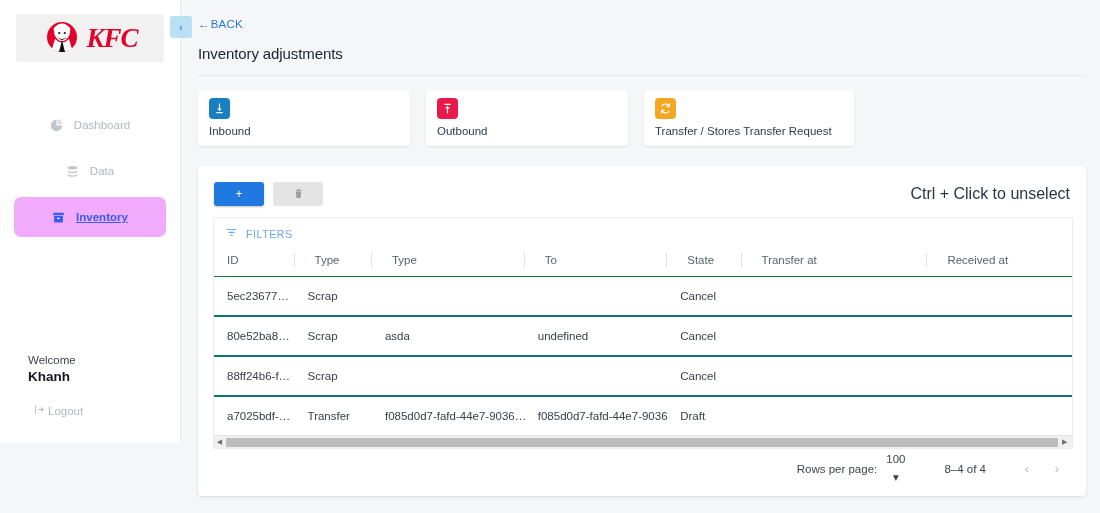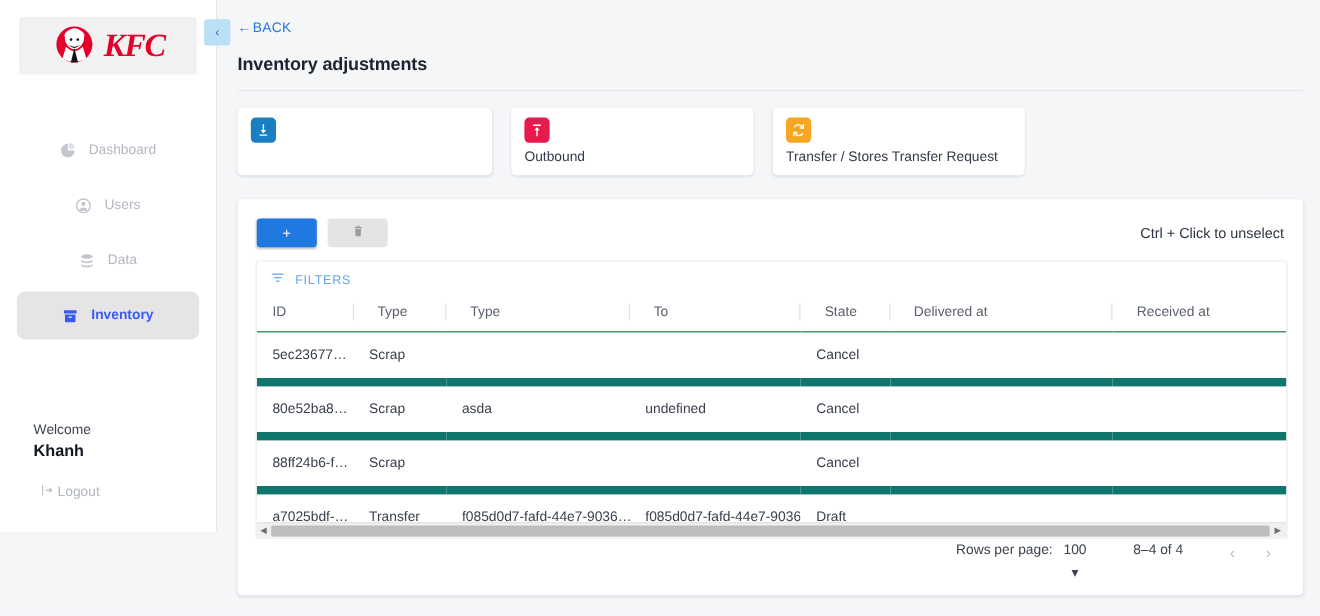--- a/index.html
+++ b/index.html
@@ -30,21 +30,21 @@
     font-size: 27px; color: #e4002b; letter-spacing: -1px;
     line-height: 1;
   }
   .nav { margin-top: 26px; padding: 0 14px; display: flex; flex-direction: column; gap: 6px; }
   .nav-item {
     display: flex; align-items: center; gap: 11px;
     height: 40px; padding: 0 14px; border-radius: 7px;
     font-size: 11.5px; color: #b3b7bf; cursor: pointer; justify-content: center;
   }
   .nav-item .nav-ico { width: 13px; height: 13px; display: flex; align-items: center; justify-content: center; }
-  .nav-item.active { background: #e5e5e5; color: #3a5bef; font-weight: bold; }
+  .nav-item.active { background: #f0abfc; color: #3a5bef; font-weight: bold; text-decoration: underline; }
   .nav-item.active .nav-ico svg { fill: #3a5bef; }
   .nav-ico svg { fill: #c2c6cd; }
   .side-bottom { margin-top: auto; padding: 0 0 26px 28px; }
   .welcome { font-size: 11.5px; color: #3d4350; margin-bottom: 3px; }
   .uname { font-size: 13.5px; color: #111820; font-weight: bold; }
   .logout {
     margin-top: 20px; margin-left: 6px; font-size: 11.5px; color: #b3b7bf;
     display: flex; align-items: center; gap: 3px; cursor: pointer;
   }
   .collapse-btn {
@@ -55,21 +55,21 @@
   }
 
   
   .main { flex: 1; height: 513px; background: #f4f6f8; overflow: hidden; position: relative; }
   .topbar { padding: 14px 0 0 17px; }
   .back-link {
     font-size: 11.5px; color: #2979d6; letter-spacing: .2px;
     display: inline-flex; align-items: center; gap: 1px; cursor: pointer;
   }
   .page-title {
-    margin: 13px 0 0 17px; font-size: 15px; font-weight: bold; color: #1b2330;
+    margin: 13px 0 0 17px; font-size: 15px; font-weight: normal; color: #1b2330;
     letter-spacing: -.1px;
   }
   .title-rule { margin: 13px 14px 0 17px; border-bottom: 1px solid #e6e8ec; }
 
   
   .cards { display: flex; gap: 16px; padding: 14px 0 0 17px; }
   .card {
     background: #fff; border-radius: 4px; height: 56px;
     box-shadow: 0 1px 2px rgba(20,30,60,.10);
     padding: 8px 12px 0 11px; cursor: pointer; position: relative;
@@ -96,21 +96,21 @@
   .btn-add {
     width: 50px; height: 24px; background: #1f79e0; border-radius: 3px;
     color: #fff; font-size: 12px; display: flex; align-items: center;
     justify-content: center; box-shadow: 0 1px 2px rgba(0,0,0,.25); cursor: pointer;
   }
   .btn-del {
     width: 50px; height: 24px; background: #e4e4e4; border-radius: 3px;
     color: #9b9b9b; font-size: 11px; display: flex; align-items: center;
     justify-content: center; margin-left: 9px; cursor: pointer;
   }
-  .hint { margin-left: auto; font-size: 12px; color: #2c3442; padding-right: 2px; }
+  .hint { margin-left: auto; font-size: 16px; color: #2c3442; padding-right: 2px; }
 
   .table-wrap {
     margin: 11px 13px 0 15px; border: 1px solid #ececec; border-radius: 2px;
     height: 232px; position: relative; overflow: hidden;
   }
   .filters-row {
     height: 26px; display: flex; align-items: center; gap: 8px;
     padding-left: 11px; padding-top: 5px;
   }
   .filters-txt { font-size: 10.5px; color: #6aa5e8; letter-spacing: .6px; }
@@ -121,37 +121,37 @@
     padding: 10px 0 10px 0; border-bottom: 1px solid #15803d;
     position: relative;
   }
   th .sep {
     position: absolute; left: -1px; top: 9px; bottom: 9px; width: 1px; background: #e2e2e2;
   }
   th span.lbl { padding-left: 20px; }
   th.first span.lbl { padding-left: 13px; }
   td {
     font-size: 11.5px; color: #39404c; padding: 13px 0 13px 13px;
-    border-bottom: 7px solid #0f766e; overflow: hidden; white-space: nowrap;
+    border-bottom: 2px solid #0f766e; overflow: hidden; white-space: nowrap;
   }
   tr.row:last-child td { border-bottom: none; }
 
   .hscroll {
     position: absolute; left: 0; right: 0; bottom: 0; height: 13px;
     background: #f0f0f0; border-top: 1px solid #e4e4e4;
     display: flex; align-items: center;
   }
   .hscroll .arrow { width: 11px; text-align: center; font-size: 7px; color: #6e6e6e; }
   .hscroll .thumb {
     height: 9px; background: #bdbdbd; border-radius: 1px; flex: 0 0 97%; margin: 0 1px;
   }
 
   .pagination {
     position: absolute; right: 14px; bottom: 12px;
-    display: flex; align-items: flex-start; gap: 0; font-size: 11.5px; color: #3c434f;
+    display: flex; align-items: center; gap: 0; font-size: 11.5px; color: #3c434f;
   }
   .pg-label { margin-right: 9px; }
   .pg-select { display: flex; align-items: center; gap: 5px; cursor: pointer; flex-direction: column; }
   .pg-range { margin-left: 39px; }
   .pg-prev, .pg-next {
     width: 30px; text-align: center; color: #b9bdc4; font-size: 13px; cursor: pointer;
   }
   .pg-prev { margin-left: 26px; }
 </style>
 </head>
@@ -187,30 +187,20 @@
       <div class="nav-item">
         <span class="nav-ico">
           <svg viewBox="0 0 16 16" width="13" height="13">
               <path d="M8 1a7 7 0 107 7H8V1z"></path>
               <path d="M9 0v6h6A6.5 6.5 0 009 0z" opacity=".55"></path>
             </svg>
         </span>
         <span>Dashboard</span>
       </div>
 
-      <div class="nav-item">
-        <span class="nav-ico">
-          <svg viewBox="0 0 16 16" width="13" height="13">
-              <circle cx="8" cy="8" r="7" fill="none" stroke="#c2c6cd" stroke-width="1.4"></circle>
-              <circle cx="8" cy="6" r="2.1"></circle>
-              <path d="M3.6 13a4.6 4.6 0 018.8 0z"></path>
-            </svg>
-        </span>
-        <span>Users</span>
-      </div>
 
       <div class="nav-item">
         <span class="nav-ico">
           <svg viewBox="0 0 16 16" width="13" height="13">
               <ellipse cx="8" cy="3.4" rx="6" ry="2.2"></ellipse>
               <path d="M2 6.2c0 1.2 2.7 2.2 6 2.2s6-1 6-2.2V8c0 1.2-2.7 2.2-6 2.2S2 9.2 2 8z"></path>
               <path d="M2 10.6c0 1.2 2.7 2.2 6 2.2s6-1 6-2.2v1.8c0 1.2-2.7 2.2-6 2.2s-6-1-6-2.2z"></path>
             </svg>
         </span>
         <span>Data</span>
@@ -260,20 +250,21 @@
 
     <section class="cards">
 
       <div class="card c1">
         <span class="card-ico" style="background:#1a7fc1">
           <svg viewBox="0 0 16 16" width="13" height="13" fill="#fff">
             <path d="M7.3 1.8h1.4v6.1h2.1L8 11.3 5.2 7.9h2.1z"></path>
             <rect x="4" y="12.3" width="8" height="1.5" rx=".4"></rect>
           </svg>
         </span>
+        <div class="card-label">Inbound</div>
       </div>
 
       <div class="card c2">
         <span class="card-ico" style="background:#e8194b">
           <svg viewBox="0 0 16 16" width="13" height="13" fill="#fff">
             <rect x="4" y="2.1" width="8" height="1.5" rx=".4"></rect>
             <path d="M7.3 14.2h1.4V8.1h2.1L8 4.7 5.2 8.1h2.1z"></path>
           </svg>
         </span>
         <div class="card-label">Outbound</div>
@@ -332,21 +323,21 @@
               <col style="width:180px">
               <col style="width:140px">
           </colgroup>
           <thead>
             <tr>
               <th class="first"><span class="lbl">ID</span></th>
               <th><span class="sep"></span><span class="lbl">Type</span></th>
               <th><span class="sep"></span><span class="lbl">Type</span></th>
               <th><span class="sep"></span><span class="lbl">To</span></th>
               <th><span class="sep"></span><span class="lbl">State</span></th>
-              <th><span class="sep"></span><span class="lbl">Delivered at</span></th>
+              <th><span class="sep"></span><span class="lbl">Transfer at</span></th>
               <th><span class="sep"></span><span class="lbl">Received at</span></th>
             </tr>
           </thead>
           <tbody>
             <tr class="row">
               <td>5ec23677…</td>
               <td>Scrap</td>
               <td></td>
               <td></td>
               <td>Cancel</td>

